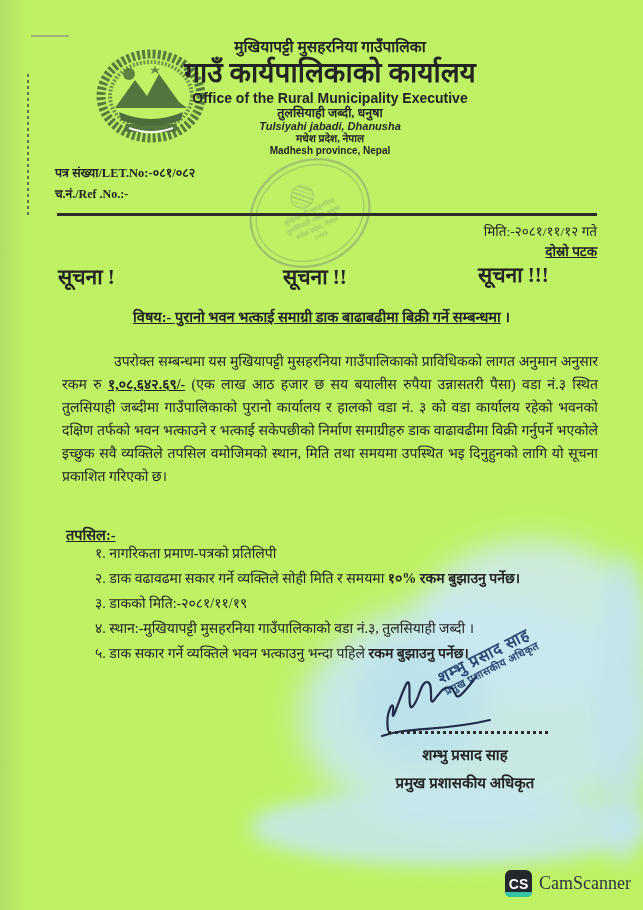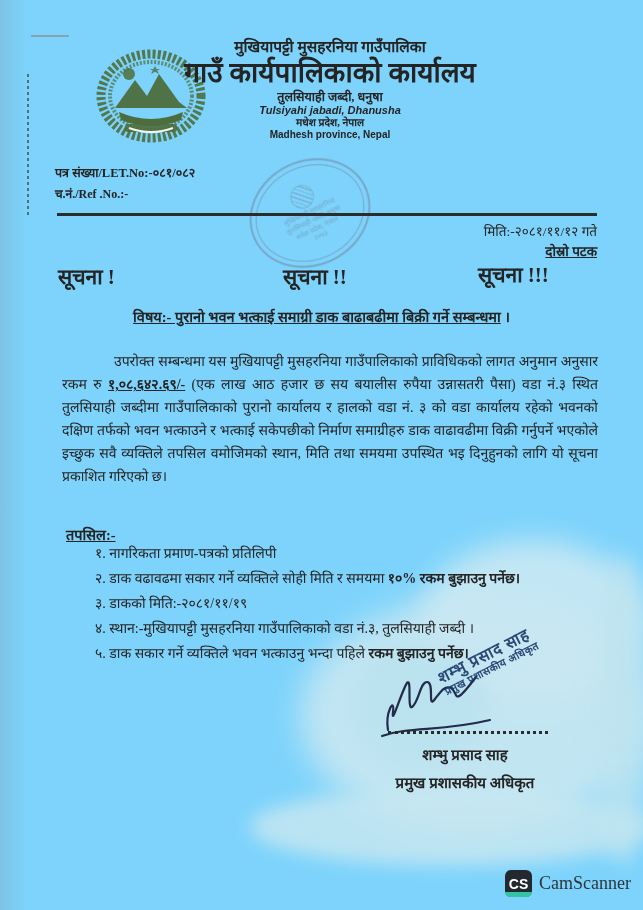--- a/index.html
+++ b/index.html
@@ -1,18 +1,18 @@
 <!DOCTYPE html>
 <html><head>
 <meta charset="utf-8">
 <style>
   html,body{margin:0;padding:0;background:#e9e9e7;}
   .page{
     position:relative;width:643px;height:910px;margin:0 auto;
-    background:#7dd3fc;overflow:hidden;
+    background:#bef264;overflow:hidden;
     font-family:"Liberation Serif","DejaVu Serif",serif;
     color:#242424;
   }
   
   .edge-shade{position:absolute;left:0;top:0;width:26px;height:100%;
     background:linear-gradient(to right,rgba(120,120,118,0.18),rgba(120,120,118,0.0));z-index:1;}
   .scan-line-v{position:absolute;left:27px;top:74px;width:2px;height:142px;z-index:1;opacity:.75;
     background:repeating-linear-gradient(to bottom,#4a4a48 0 3px,transparent 3px 6px);}
   .scan-dash{position:absolute;left:31px;top:35px;width:38px;height:2px;background:#8a8a88;opacity:.65;z-index:1;}
   
@@ -116,20 +116,21 @@
       <circle cx="34" cy="28" r="6" opacity="0.85"></circle>
       <path d="M60 20 l4 8 -9 -5 10 0 -9 5 z" opacity="0.8"></path>
       <rect x="30" y="78" width="52" height="8" rx="3" opacity="0.9"></rect>
     </g>
     <path d="M34 82 q22 8 44 0" stroke="#f6f6f2" stroke-width="2" fill="none"></path>
   </svg>
 
   <div class="z hdr">
     <div class="l1">मुखियापट्टी मुसहरनिया गाउँपालिका</div>
     <div class="l3">गाउँ कार्यपालिकाको कार्यालय</div>
+    <div class="l4">Office of the Rural Municipality Executive</div>
     <div class="l5">तुलसियाही जब्दी, धनुषा</div>
     <div class="l6">Tulsiyahi jabadi, Dhanusha</div>
     <div class="l7">मधेश प्रदेश, नेपाल</div>
     <div class="l8">Madhesh province, Nepal</div>
   </div>
 
   <div class="z letterno">पत्र संख्या/LET.No:-०८१/०८२</div>
   <div class="z refno">च.नं./Ref .No.:-</div>
 
   <div class="z round-stamp">

